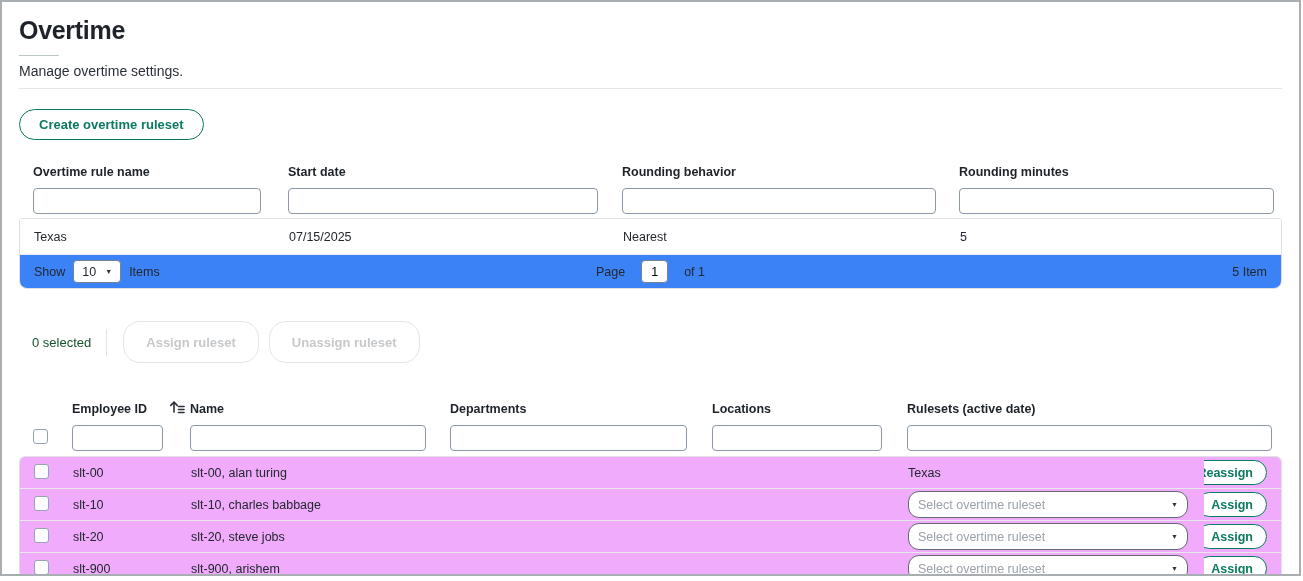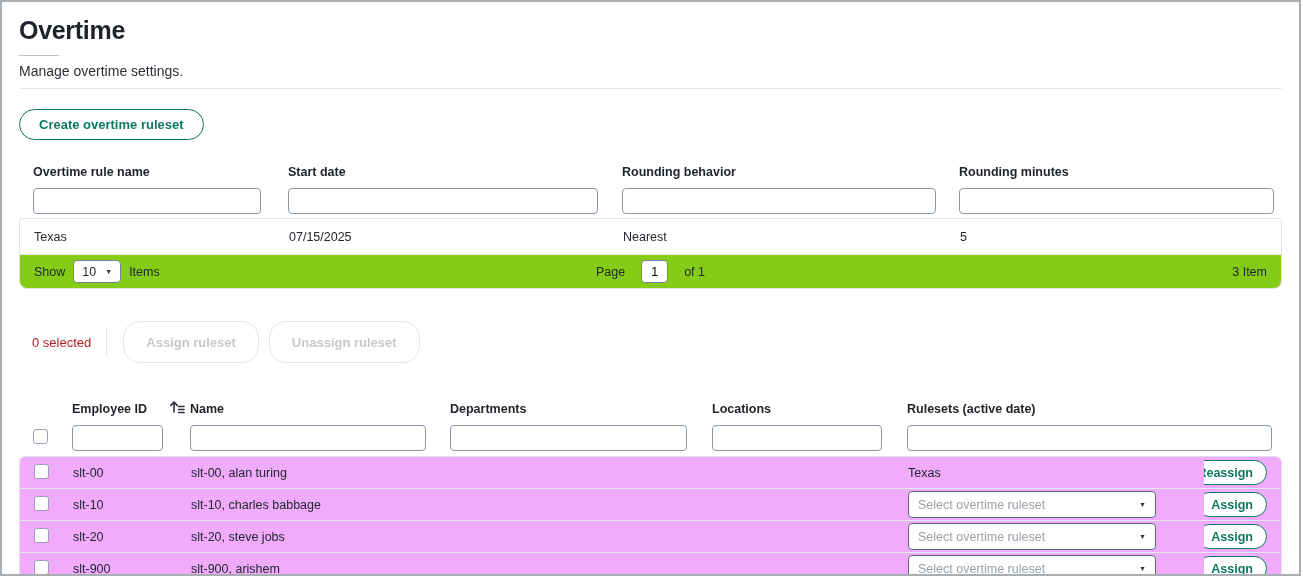--- a/index.html
+++ b/index.html
@@ -29,50 +29,50 @@
 
   
   .t1-labels { margin-top:25px; display:grid; grid-template-columns:255px 334px 337px 1fr;
     padding-left:14px; font-size:12.5px; font-weight:700; color:#1e2329; }
   .t1-filters { margin-top:9px; display:grid; grid-template-columns:255px 334px 337px 1fr; padding-left:14px; }
   .t1-filters .f-input.c1 { width:228px; } .t1-filters .f-input.c2 { width:310px; }
   .t1-filters .f-input.c3 { width:314px; } .t1-filters .f-input.c4 { width:315px; }
   .t1-card { margin-top:4px; border:1px solid #dfe1e4; border-radius:3px 3px 8px 8px; overflow:hidden; }
   .t1-row { display:grid; grid-template-columns:255px 334px 337px 1fr; padding-left:14px;
     height:36px; align-items:center; font-size:12.5px; border-bottom:1px solid #e8e9ea; background:#fff; }
-  .t1-footer { position:relative; display:flex; align-items:center; height:33px; background:#84cc16; padding:0 14px; font-size:12.5px; }
+  .t1-footer { position:relative; display:flex; align-items:center; height:33px; background:#3b82f6; padding:0 14px; font-size:12.5px; }
   .mini-select { display:inline-flex; align-items:center; gap:9px; height:23px; background:#fff;
     border:1px solid #78markdown8392; border:1px solid #788392; border-radius:4px; padding:0 8px; margin:0 8px; cursor:pointer; font-size:12.5px; }
   .caret { font-size:7px; color:#2f3338; line-height:1; }
   .page-center { position:absolute; left:0; right:0; display:flex; justify-content:center; align-items:center; gap:16px; pointer-events:none; }
   .page-center > * { pointer-events:auto; }
   .page-input { width:27px; height:23px; border:1px solid #788392; border-radius:4px; background:#fff;
     text-align:center; font-family:inherit; font-size:12.5px; outline:none; }
   .t1-footer .right { margin-left:auto; }
 
   
   .bulk-bar { margin-top:32px; display:flex; align-items:center; padding-left:13px; }
-  .selected-label { font-size:13px; color:#b91c1c; }
+  .selected-label { font-size:13px; color:#14532d; }
   .v-div { width:1px; height:27px; background:#e2e3e4; margin:0 16px 0 15px; }
   .bulk-bar .pill-btn { margin-right:10px; }
 
   
   .t2-grid { display:grid; grid-template-columns:39px 118px 260px 262px 195px 296px 1fr; }
   .t2-labels { margin-top:37px; padding:0 14px; font-size:12.5px; font-weight:700; color:#1e2329; align-items:center; }
   .t2-labels .lab { display:flex; align-items:center; gap:22px; }
   .t2-filters { margin-top:8px; padding:0 14px; align-items:center; }
   .t2-filters .f-input.c1 { width:91px; } .t2-filters .f-input.c2 { width:236px; }
   .t2-filters .f-input.c3 { width:237px; } .t2-filters .f-input.c4 { width:170px; }
   .t2-filters .f-input.c5 { width:365px; grid-column:6 / span 2; }
   .checkbox { display:inline-block; width:15px; height:15px; border:1px solid #97a3b2; border-radius:3px; background:#fff; cursor:pointer; }
   .t2-card { margin-top:5px; border:1px solid #dfe1e4; border-bottom:none; border-radius:6px 6px 0 0; overflow:hidden; }
   .erow { padding:0 14px; height:32px; align-items:center; font-size:12.5px; border-bottom:1px solid #e6e7e8; background:#f0abfc; }
   .erow .cell { overflow:hidden; white-space:nowrap; }
-  .rs-select { display:flex; align-items:center; justify-content:space-between; width:248px; height:27px;
-    border:1px solid #62686f; border-radius:4px; background:#fff; padding:2px 9px; cursor:pointer; }
+  .rs-select { display:flex; align-items:center; justify-content:space-between; width:280px; height:27px;
+    border:1px solid #62686f; border-radius:11px; background:#fff; padding:2px 9px; cursor:pointer; }
   .rs-select .ph { font-size:12.5px; color:#9aa1a8; }
   .erow .action { display:flex; justify-content:flex-end; }
   .partial-row { height:6px; border-bottom:1px solid #e6e7e8; background:#fff; }
 
   .sort-icon { display:inline-block; }
 </style>
 </head>
 <body>
 
 <div class="frame">
@@ -112,21 +112,21 @@
         <span class="mini-select">
           <span>10</span>
           <span class="caret">▼</span>
         </span>
         <span>Items</span>
         <span class="page-center">
           <span>Page</span>
           <input class="page-input" value="1" style="">
           <span>of 1</span>
         </span>
-        <span class="right">3 Item</span>
+        <span class="right">5 Item</span>
       </div>
     </div>
 
     
     <div class="bulk-bar">
       <span class="selected-label">0 selected</span>
       <span class="v-div"></span>
       <button class="pill-btn md disabled">Assign ruleset</button>
       <button class="pill-btn md disabled">Unassign ruleset</button>
     </div>

